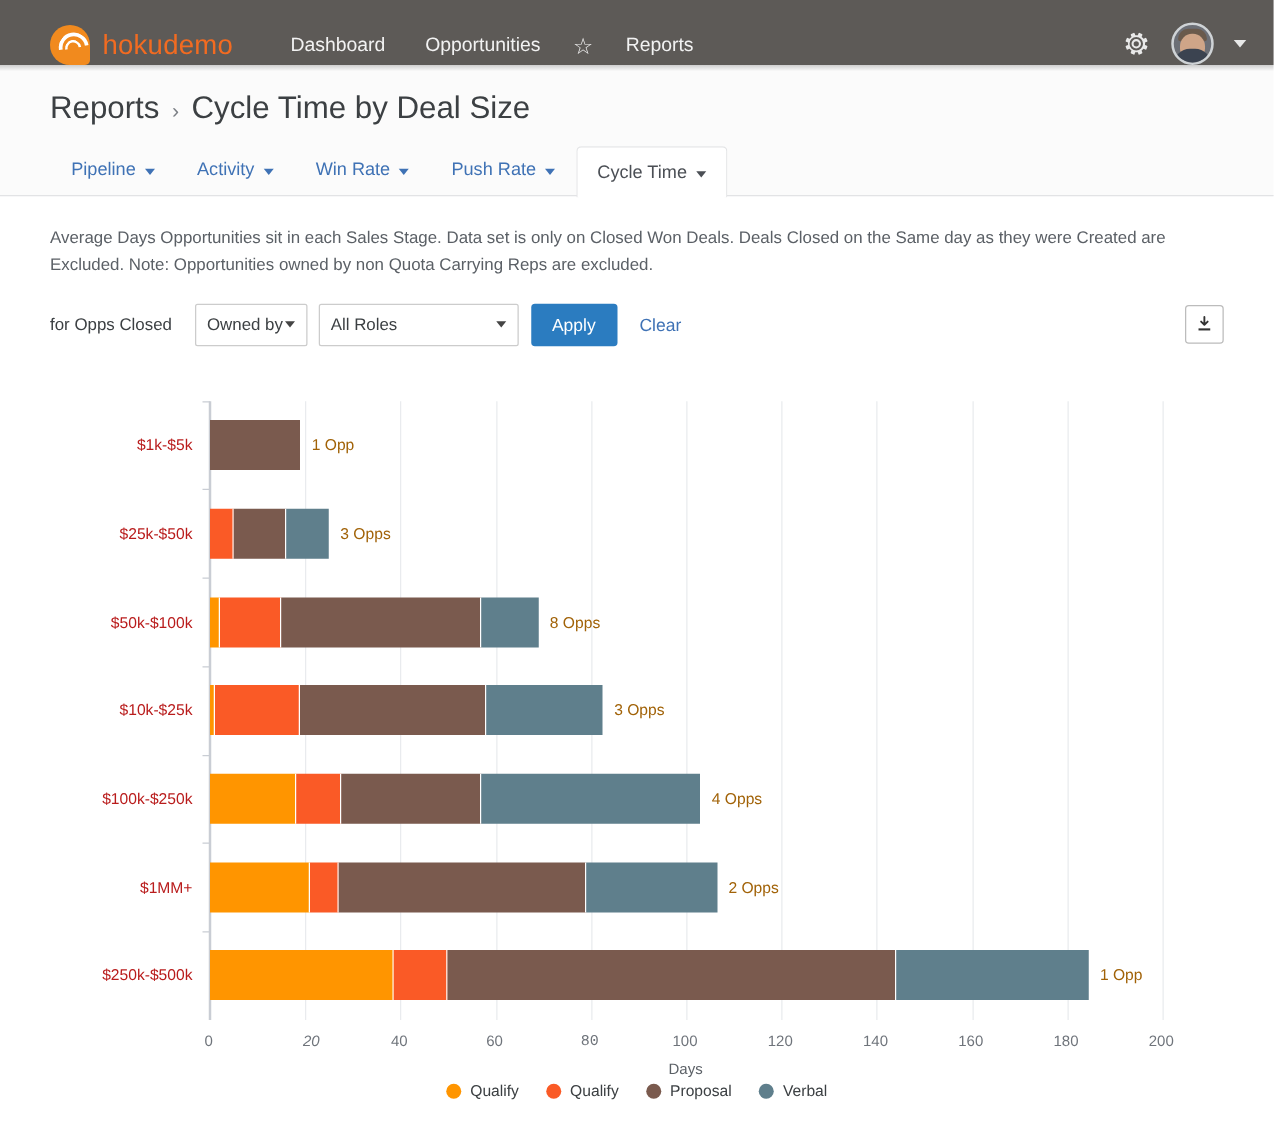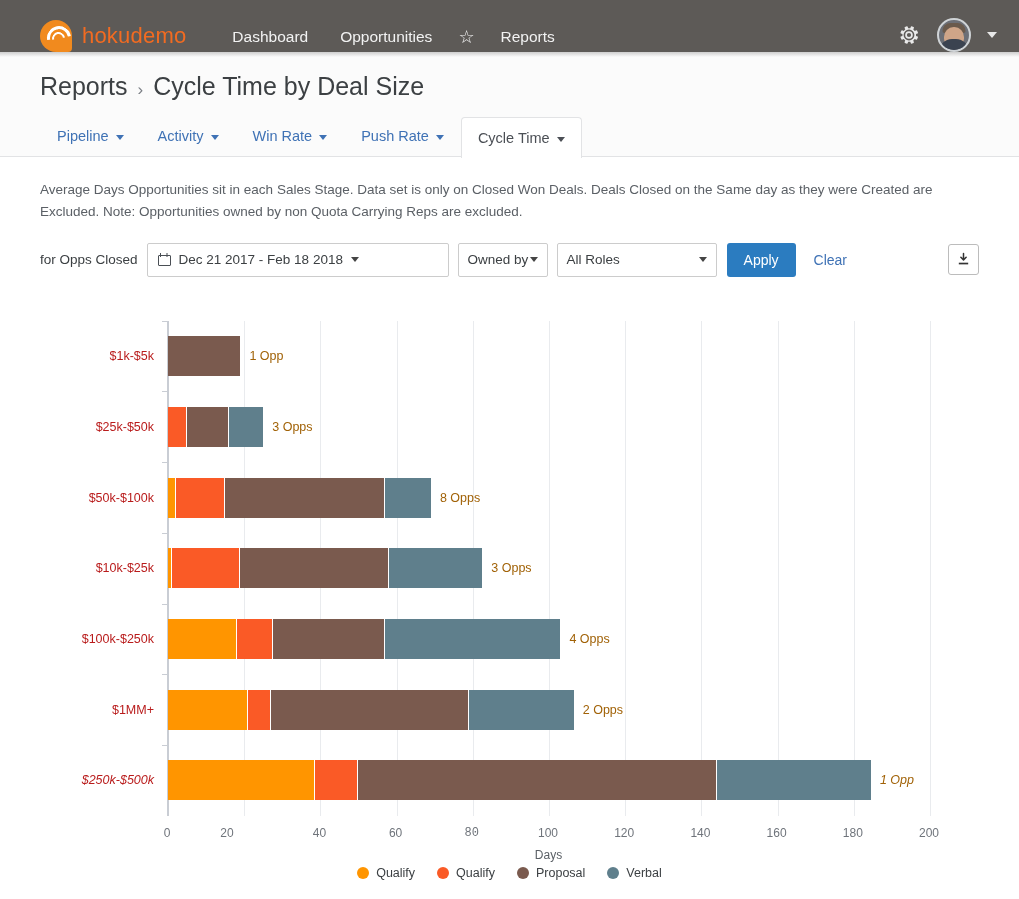--- a/index.html
+++ b/index.html
@@ -238,25 +238,20 @@
   </div>
 </div>
 
 <div class="content">
 
   <div class="desc">Average Days Opportunities sit in each Sales Stage. Data set is only on Closed Won Deals. Deals Closed on the Same day as they were Created are Excluded. Note: Opportunities owned by non Quota Carrying Reps are excluded.</div>
 
   <div class="filterbar">
     <span class="filter-label">for Opps Closed</span>
 
-    <div class="ctrl daterange">
-      <span class="cal-ico"></span>
-      <span>Dec 21 2017 - Feb 18 2018</span>
-      <span class="mini-caret"></span>
-    </div>
 
     <div class="ctrl ownedby">
       <span>Owned by</span>
       <span class="mini-caret"></span>
     </div>
 
     <div class="ctrl roles">
       <span>All Roles</span>
       <span class="mini-caret"></span>
     </div>
@@ -340,36 +335,36 @@
           <div class="ytick" style="top: -15.3571px;"></div>
           <div class="rowlabel">$1MM+</div>
           <div class="bar">
             <div class="seg" style="width: 80.01px; background: rgb(255, 149, 0);"></div>
             <div class="seg" style="width: 22.86px; background: rgb(250, 90, 38);"></div>
             <div class="seg" style="width: 198.12px; background: rgb(122, 90, 78);"></div>
             <div class="seg" style="width: 104.775px; background: rgb(95, 127, 140);"></div>
           </div>
           <div class="opps" style="left: 405.765px;">2 Opps</div>
         </div>
-        <div class="row" style="top: 439.643px; width: 100%; font-style: italic;">
+        <div class="row" style="top: 439.643px; width: 100%;">
           <div class="ytick" style="top: -15.3571px;"></div>
           <div class="rowlabel">$250k-$500k</div>
           <div class="bar">
             <div class="seg" style="width: 147.447px; background: rgb(255, 149, 0);"></div>
             <div class="seg" style="width: 43.053px; background: rgb(250, 90, 38);"></div>
             <div class="seg" style="width: 358.14px; background: rgb(122, 90, 78);"></div>
             <div class="seg" style="width: 154.305px; background: rgb(95, 127, 140);"></div>
           </div>
           <div class="opps" style="left: 702.945px;">1 Opp</div>
         </div>
       </div>
     <div class="xaxis" id="xaxis">
       <div class="xtitle">Days</div>
     <div class="xtick" style="left: 0px;">0</div>
-        <div class="xtick" style="left: 60px;">20</div>
+        <div class="xtick" style="left: 82px; font-style: italic;">20</div>
         <div class="xtick" style="left: 152.4px;">40</div>
         <div class="xtick" style="left: 228.6px;">60</div>
         <div class="xtick" style="left: 304.8px; font-family: Liberation Mono, monospace;">80</div>
         <div class="xtick" style="left: 381px;">100</div>
         <div class="xtick" style="left: 457.2px;">120</div>
         <div class="xtick" style="left: 533.4px;">140</div>
         <div class="xtick" style="left: 609.6px;">160</div>
         <div class="xtick" style="left: 685.8px;">180</div>
         <div class="xtick" style="left: 762px;">200</div>
       </div>

